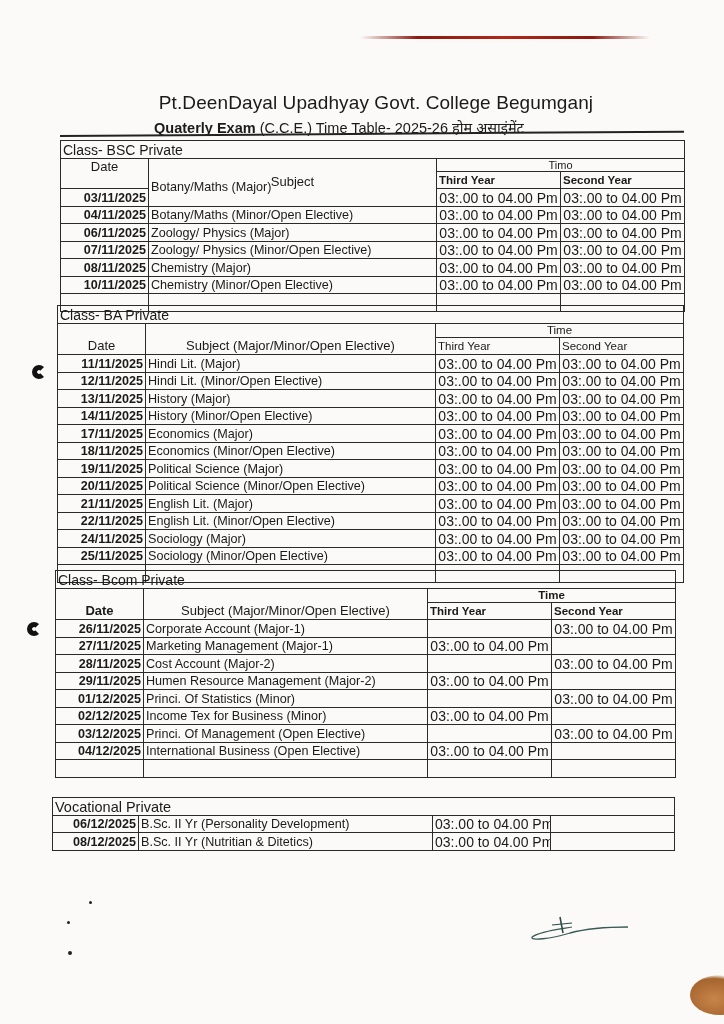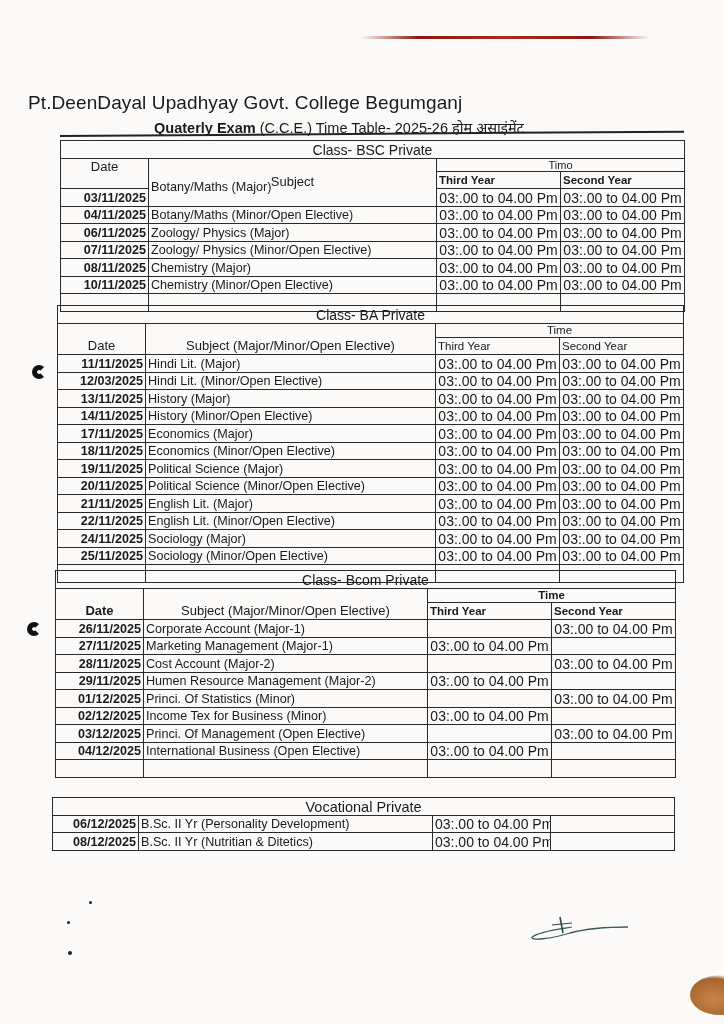--- a/index.html
+++ b/index.html
@@ -8,21 +8,21 @@
     background: #fbfaf8;
     font-family: "Liberation Sans", sans-serif;
     color: #1a1a1a;
   }
   .red-line {
     position: absolute; left: 360px; top: 36px; width: 290px; height: 3px;
     background: linear-gradient(to right, rgba(120,20,10,0), #8b1a10 20%, #b0281a 50%, #8b1a10 80%, rgba(120,20,10,0));
     border-radius: 2px;
   }
   .title {
-    position: absolute; left: 0; width: 724px; 
+    position: absolute; left: 0; width: 724px; text-align: center;
     top: 92px; font-size: 19px; letter-spacing: 0.1px; padding-left: 28px; box-sizing: border-box;
   }
   .subtitle {
     position: absolute; left: 0; width: 662px; text-align: center;
     top: 117px; font-size: 14.5px; padding-left: 16px; box-sizing: border-box;
   }
   .subtitle b { font-weight: bold; }
   .title-rule {
     position: absolute; left: 60px; top: 135px; width: 624px; height: 2px; background: #222;
     transform: rotate(-0.4deg); transform-origin: left;
@@ -30,21 +30,21 @@
   table.tt {
     position: absolute; border-collapse: collapse; table-layout: fixed;
     font-size: 12.6px;
   }
   table.tt td {
     border: 1px solid #2a2a2a; padding: 0 2px; height: 16.5px; line-height: 16px;
     white-space: nowrap; overflow: hidden; vertical-align: bottom;
   }
   .date { font-weight: bold; text-align: right; }
   .time { font-size: 14px; text-align: center; }
-  .class-row td { text-align: center; font-size: 14px; height: 18px; }
+  .class-row td { text-align: left; font-size: 14px; height: 18px; }
   .hdr { text-align: center; font-size: 13px; }
   .year-hdr { font-size: 11.5px; text-align: left; margin-top: 32px; }
   .bold { font-weight: bold; }
   .mark {
     position: absolute; width: 14px; height: 14px; border-radius: 50%;
     border: 5px solid #111; border-right-color: transparent; box-sizing: border-box;
   }
   .dot { position: absolute; width: 3px; height: 3px; background: #222; border-radius: 50%; }
   .sig { position: absolute; left: 530px; top: 915px; }
   .thumb {
@@ -151,21 +151,21 @@
     <td class="year-hdr">Third Year</td>
     <td class="year-hdr">Second Year</td>
   </tr>
   <tr>
         <td class="date">11/11/2025</td>
         <td>Hindi Lit. (Major)</td>
         <td class="time">03:.00 to 04.00 Pm</td>
         <td class="time">03:.00 to 04.00 Pm</td>
       </tr>
   <tr>
-        <td class="date">12/03/2025</td>
+        <td class="date">12/11/2025</td>
         <td>Hindi Lit. (Minor/Open Elective)</td>
         <td class="time">03:.00 to 04.00 Pm</td>
         <td class="time">03:.00 to 04.00 Pm</td>
       </tr>
   <tr>
         <td class="date">13/11/2025</td>
         <td>History (Major)</td>
         <td class="time">03:.00 to 04.00 Pm</td>
         <td class="time">03:.00 to 04.00 Pm</td>
       </tr>

